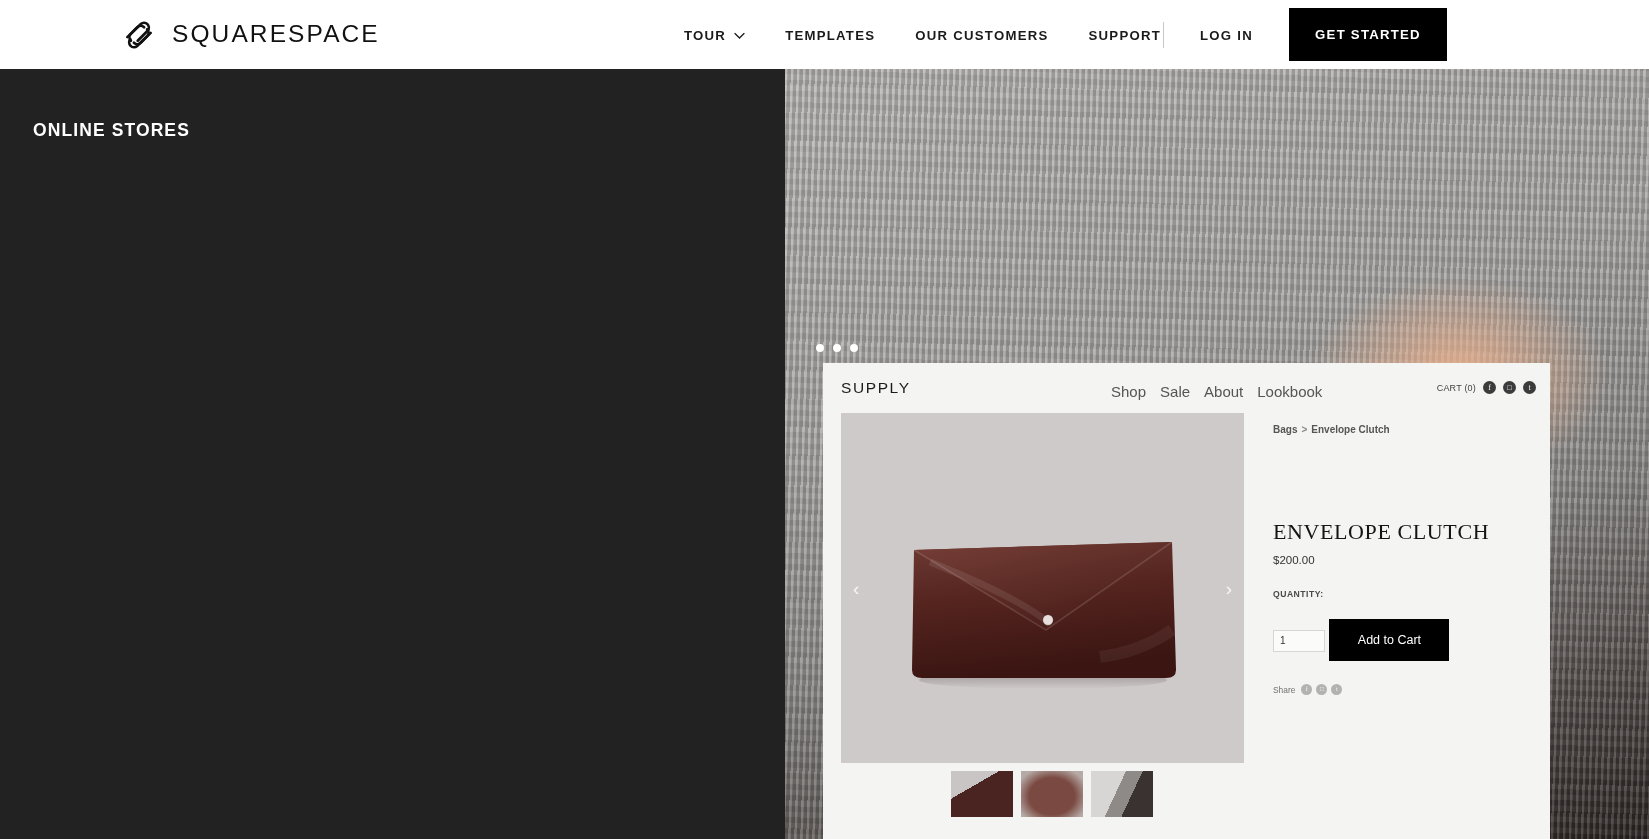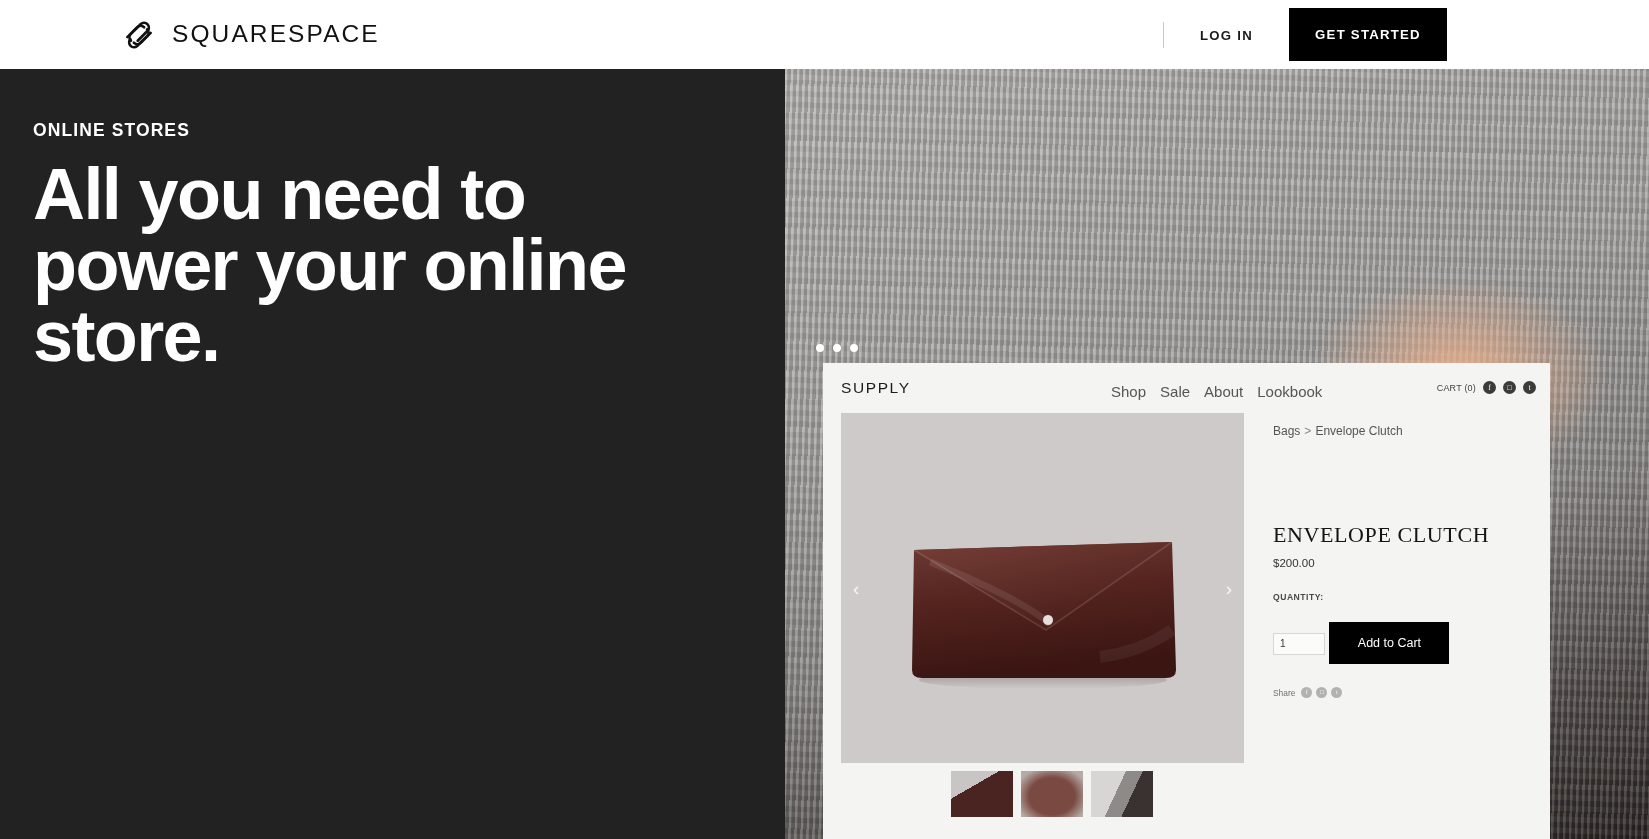--- a/index.html
+++ b/index.html
@@ -138,21 +138,21 @@
   }
   .arrow{
     position:absolute; top:50%; transform:translateY(-50%);
     color:#ffffff; font-size:19px; line-height:1; cursor:pointer;
     opacity:.85; font-family:"Liberation Sans", sans-serif;
   }
   .arrow.l{ left:12px; }
   .arrow.r{ right:12px; }
 
   .detail{ position:absolute; left:450px; top:0; width:262px; }
-  .crumb{ font-size:12px; color:#555555; margin-top:11px; }
+  .crumb{ font-size:10px; color:#555555; margin-top:11px;font-weight:bold; }
   .crumb span{ cursor:pointer; }
   .crumb i{ font-style:normal; color:#888888; margin:0 4px; }
   .p-title{
     font-family:"Liberation Serif", serif;
     font-size:22px; letter-spacing:.6px; color:#141414;
     margin-top:86px; line-height:1;
   }
   .p-price{ font-size:11.5px; color:#333333; margin-top:11px; }
   .p-desc{
     font-size:9.3px; line-height:14px; color:#8d8d8d;
@@ -205,35 +205,56 @@
           <path d="M8.5 24.5 L20 13 a5.6 5.6 0 0 1 7.9 0"></path>
           <path d="M12.6 28.6 a5.6 5.6 0 0 1 0-7.9 L24.1 9.2 a5.6 5.6 0 0 1 7.9 7.9 L20.5 28.6"></path>
           <path d="M35.5 19.5 L24 31 a5.6 5.6 0 0 1-7.9 0"></path>
           <path d="M31.4 15.4 a5.6 5.6 0 0 1 0 7.9 L19.9 34.8 a5.6 5.6 0 0 1-7.9-7.9"></path>
         </g>
       </svg>
     </span>
     <span class="logo-word">SQUARESPACE</span>
   </div>
 
+  <div class="nav-center">
+    <a class="nav-link">
+      <span>TOUR</span>
+      <span class="chev">
+        <svg width="11" height="7" viewBox="0 0 11 7" fill="none" xmlns="http://www.w3.org/2000/svg">
+          <path d="M1 1 L5.5 5.5 L10 1" stroke="#1a1a1a" stroke-width="1.3" fill="none" stroke-linecap="round"></path>
+        </svg>
+      </span>
+    </a>
+    <span class="nav-gap"></span>
+    <a class="nav-link">
+      <span>TEMPLATES</span>
+    </a>
+    <span class="nav-gap"></span>
+    <a class="nav-link">
+      <span>OUR CUSTOMERS</span>
+    </a>
+    <span class="nav-gap"></span>
+    <a class="nav-link">
+      <span>SUPPORT</span>
+    </a>
+  </div>
 
   <div class="nav-divider"></div>
 
   <a class="login">LOG IN</a>
 
   <button class="cta">GET STARTED</button>
 </div>
 
 <div class="hero">
 
   <div class="hero-photo"></div>
   <div class="hero-dark"></div>
 
   <div class="eyebrow">ONLINE STORES</div>
-  <h1 class="headline">All you need to power your online store.</h1>
 
   <div class="mock">
 
     <div class="mock-dots">
       <i></i>
       <i></i>
       <i></i>
     </div>
 
     <div class="mock-body">

